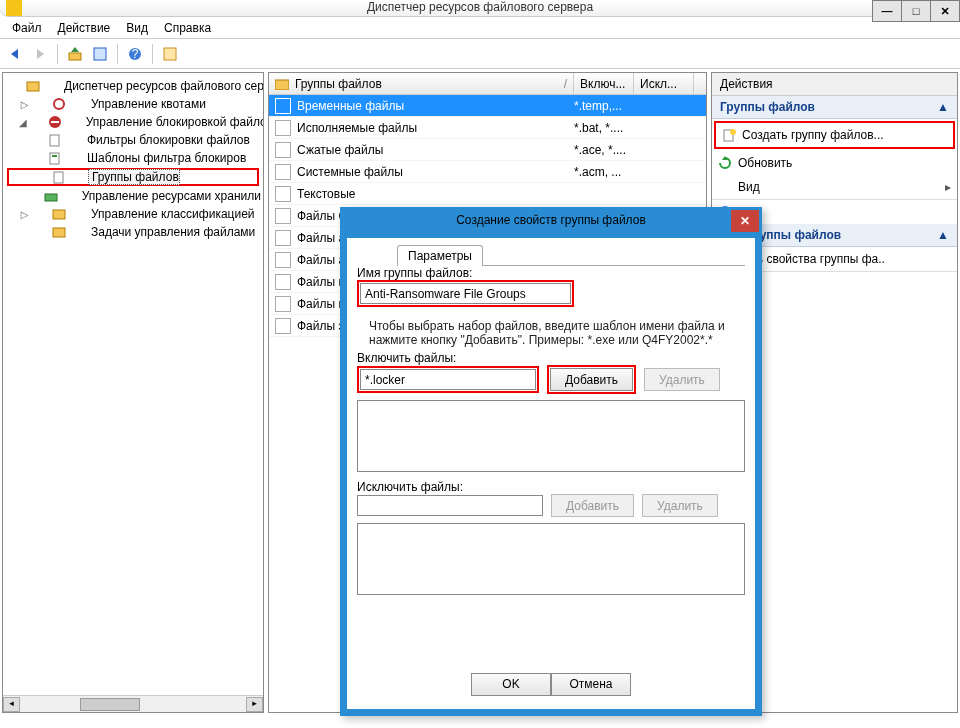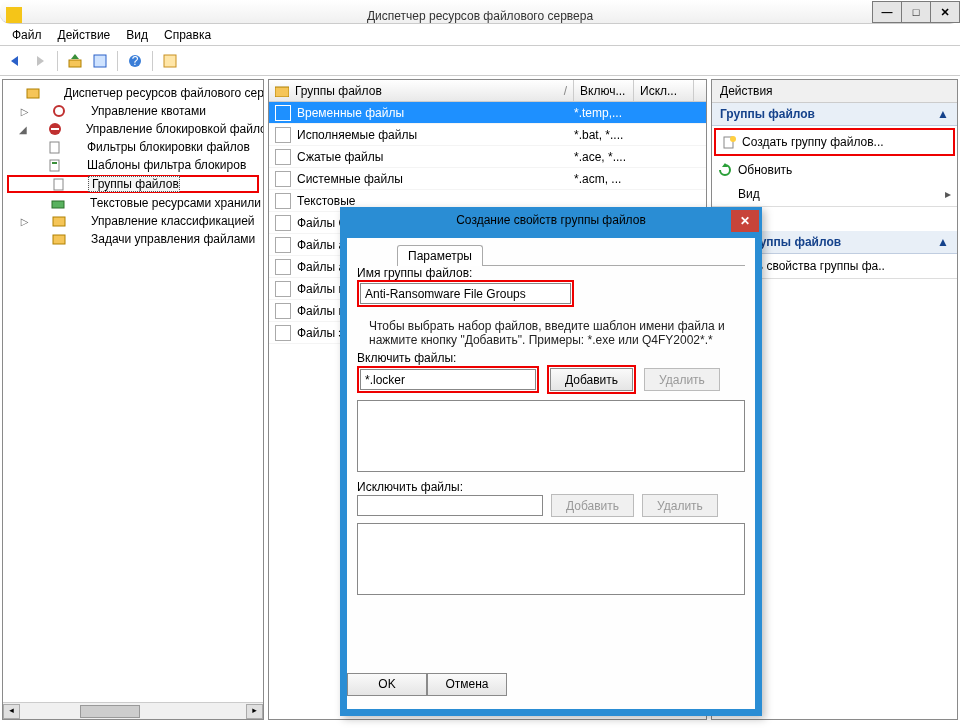--- a/index.html
+++ b/index.html
@@ -1,19 +1,19 @@
 <!DOCTYPE html>
 <html><head>
 <meta charset="utf-8">
 <style>
 * { box-sizing: border-box; margin: 0; padding: 0; font-family: "Segoe UI", Tahoma, sans-serif; font-size: 12px; }
 body { background: #fff; width: 960px; height: 728px; overflow: hidden; position: relative; }
 
 
-.titlebar { height: 24px; background: linear-gradient(#fff, #f0f0f0); border-bottom: 1px solid #ccc; display: flex; align-items: flex-end; position: relative; border-radius: 10px; }
+.titlebar { height: 17px; background: linear-gradient(#fff, #f0f0f0); border-bottom: 1px solid #ccc; display: flex; align-items: flex-start; position: relative; border-radius: 10px; }
 .title-icon { width: 16px; height: 16px; margin: 0 6px; background: #f5c518; }
 .title-text { position: absolute; left: 50%; transform: translateX(-50%); color: #333; }
 .win-btns { margin-left: auto; display: flex; }
 .win-btn { width: 30px; height: 22px; border: 1px solid #7a7a7a; background: #e5e5e5; margin-left: -1px; display: flex; align-items: center; justify-content: center; font-weight: bold; font-size: 11px; cursor: pointer; }
 
 
 .menubar { height: 22px; border-bottom: 1px solid #ccc; display: flex; align-items: center; padding: 0 4px; }
 .menuitem { padding: 2px 8px; cursor: pointer; }
 
 
@@ -61,21 +61,21 @@
 .dlgbody { flex:1; padding: 6px 10px; background:#fefefe; border:6px solid #2a8dd4; border-top:none; position:relative; }
 .tabs { display:flex; border-bottom:1px solid #aaa;margin-left:40px; }
 .tab { border:1px solid #aaa; border-bottom:none; padding:3px 10px; background:#fff; border-radius: 3px 3px 0 0; position:relative; top:1px; }
 .fieldlabel { }
 .textbox { width: 100%; height: 21px; border:1px solid #888; padding:2px 4px; font-size:12px; }
 .helptext { margin: 12px 12px 4px; color:#222; }
 .rowflex { display:flex; align-items:center; gap:8px; }
 .btn { height:23px; padding: 0 14px; background: linear-gradient(#fafafa,#e5e5e5); border:1px solid #8a8a8a; cursor:pointer; }
 .btn:disabled { color:#999; border-color:#bbb; background:#f0f0f0; cursor:default; }
 .listbox { width:100%; height:72px; border:1px solid #888; background:#fff; }
-.dlgfooter { height:38px; display:flex; align-items:center; }
+.dlgfooter { height:38px; display:flex; align-items:center; justify-content:center; }
 
 
 svg { display:block; }
 </style>
 </head>
 <body>
 
 <div class="titlebar">
   <div class="title-icon"></div>
   <div class="title-text">Диспетчер ресурсов файлового сервера</div>
@@ -188,21 +188,21 @@
           </span>
           <span class="treelabel selected">Группы файлов</span>
         </div>
       <div class="treenode" style="padding-left:14px">
           <span class="expander"></span>
           <span class="treeicon">
             <svg width="14" height="14">
               <rect x="1" y="5" width="12" height="7" fill="#59b25f" stroke="#2a702a"></rect>
             </svg>
           </span>
-          <span class="treelabel">Текстовые ресурсами хранили</span>
+          <span class="treelabel">Управление ресурсами хранили</span>
         </div>
       <div class="treenode" style="padding-left:14px">
           <span class="expander">▷</span>
           <span class="treeicon">
             <svg width="14" height="14">
               <rect x="1" y="3" width="12" height="9" fill="#f5c558" stroke="#b08000"></rect>
             </svg>
           </span>
           <span class="treelabel">Управление классификацией</span>
         </div>

